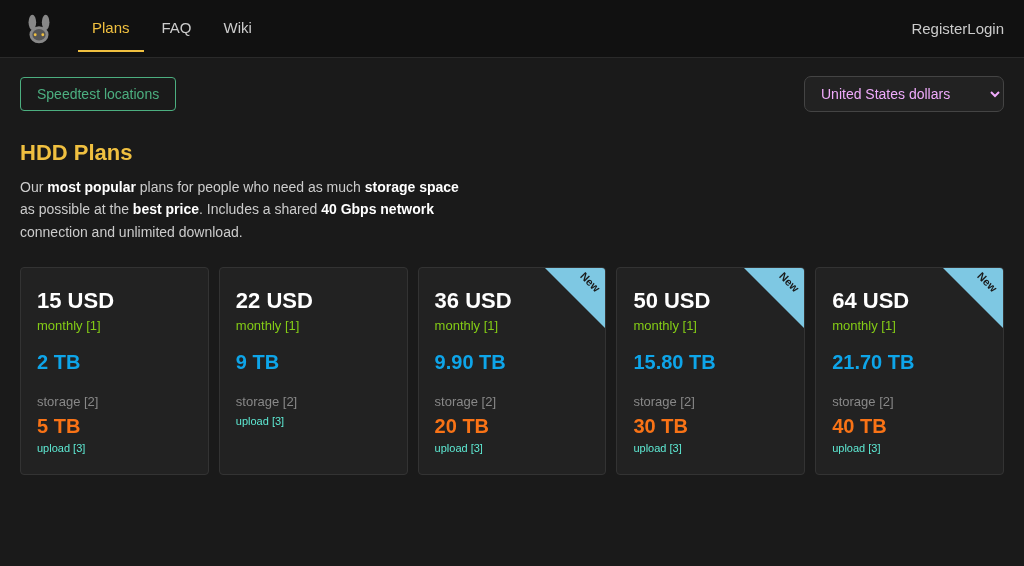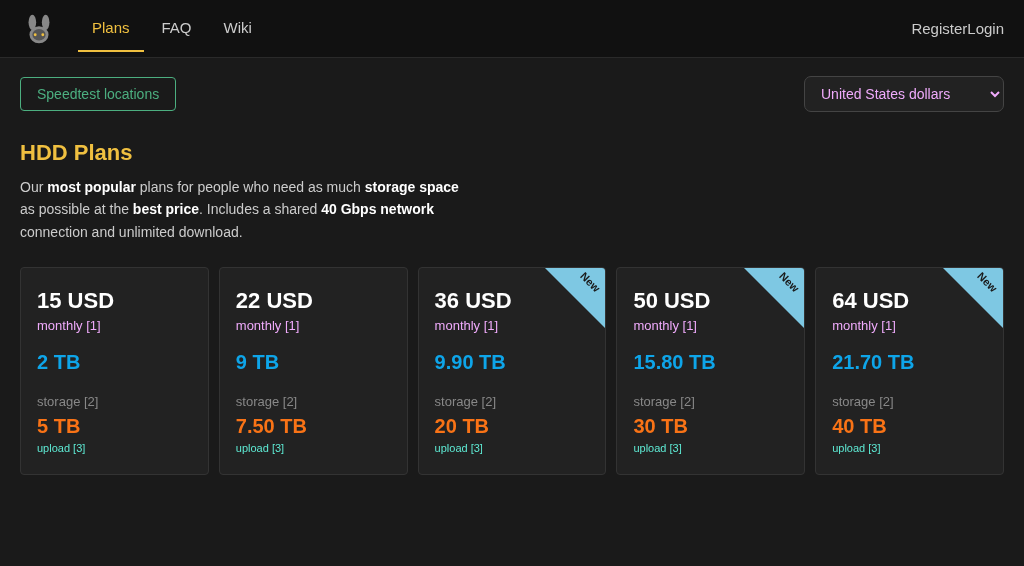--- a/index.html
+++ b/index.html
@@ -152,21 +152,21 @@
     }
 
     .plan-price {
       font-size: 22px;
       font-weight: bold;
       color: #ffffff;
       margin-bottom: 4px;
     }
     .plan-period {
       font-size: 13px;
-      color: #f0abfc;
+      color: #84cc16;
       margin-bottom: 18px;
     }
     .plan-storage-value {
       font-size: 20px;
       font-weight: bold;
       color: #0ea5e9;
       margin-bottom: 20px;
     }
     .plan-storage-label {
       font-size: 13px;
@@ -232,21 +232,20 @@
     <div class="plan-storage-label">storage [2]</div>
     <div class="plan-upload-value">5 TB</div>
     <div class="plan-upload-label">upload [3]</div>
   </div>
       <div class="plan-card">
 
     <div class="plan-price">22 USD</div>
     <div class="plan-period">monthly [1]</div>
     <div class="plan-storage-value">9 TB</div>
     <div class="plan-storage-label">storage [2]</div>
-    <div class="plan-upload-value">7.50 TB</div>
     <div class="plan-upload-label">upload [3]</div>
   </div>
       <div class="plan-card">
 
       <div class="ribbon"></div>
       <span class="ribbon-text">New</span>
 
     <div class="plan-price">36 USD</div>
     <div class="plan-period">monthly [1]</div>
     <div class="plan-storage-value">9.90 TB</div>

